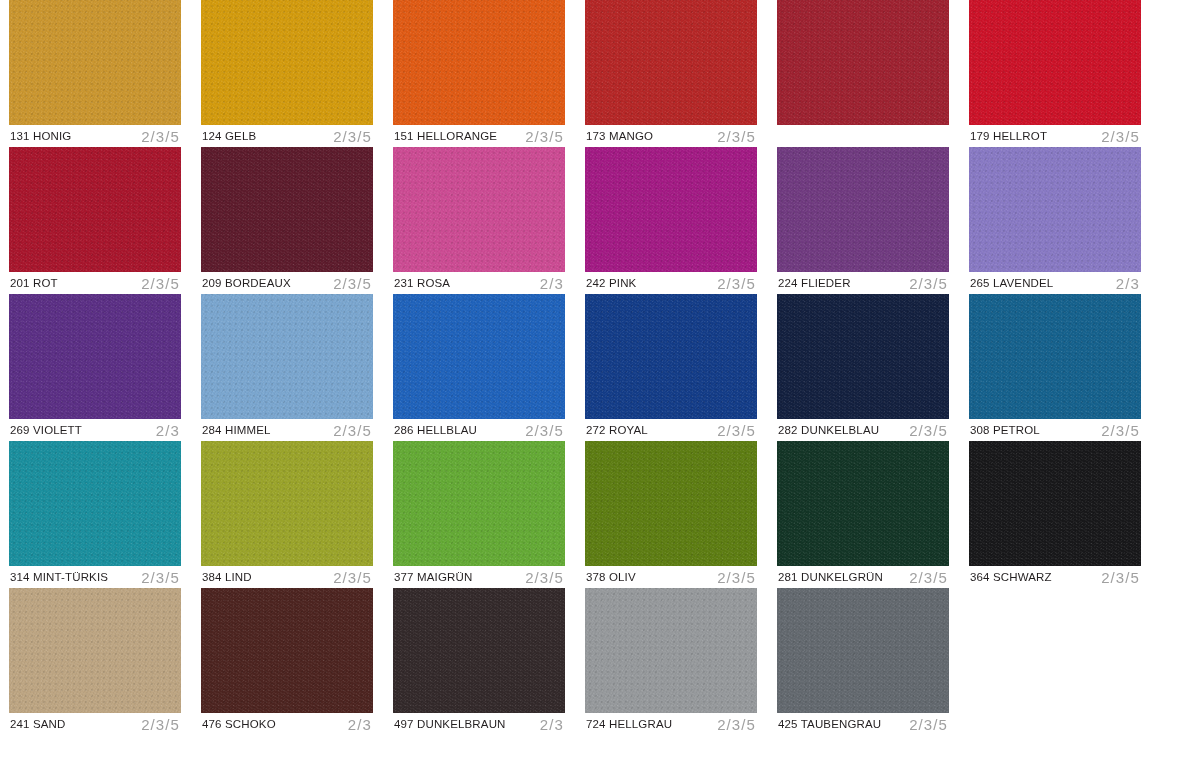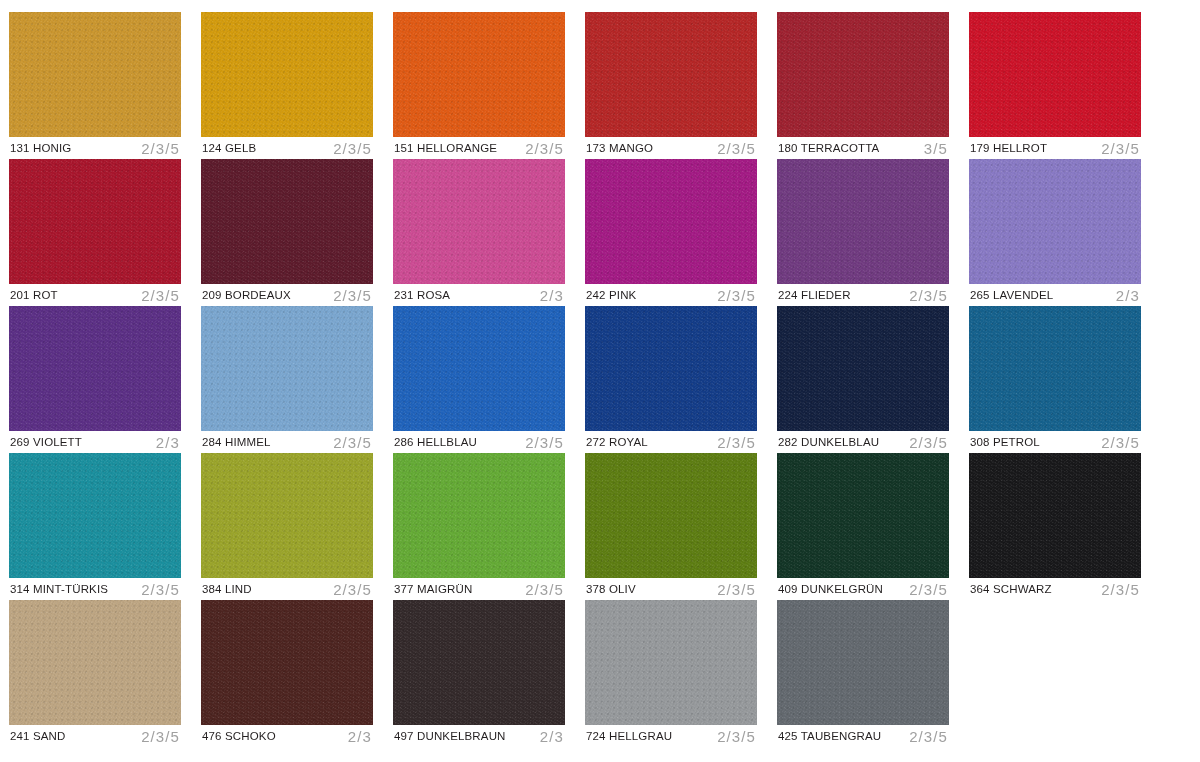--- a/index.html
+++ b/index.html
@@ -13,21 +13,21 @@
     height: 762px;
     overflow: hidden;
     font-family: "Liberation Sans", sans-serif;
     -webkit-font-smoothing: antialiased;
   }
 
   #chart {
     box-sizing: border-box;
     width: 1086px;
     height: 762px;
-    padding: 12px 9px 0 9px;
+    padding: 0 9px 0 9px;
     display: grid;
     grid-template-columns: repeat(6, 172px);
     grid-auto-rows: 147px;
     column-gap: 20px;
     row-gap: 0px;
   }
 
   .swatch-cell {
     width: 172px;
     height: 147px;
@@ -119,24 +119,20 @@
     </div>
     <div class="swatch-cell">
       <div class="swatch-chip" style="background-color: rgb(181, 38, 38);"></div>
       <div class="swatch-label">
         <span class="swatch-name">173 MANGO</span>
         <span class="swatch-thickness">2/3/5</span>
       </div>
     </div>
     <div class="swatch-cell">
       <div class="swatch-chip" style="background-color: rgb(158, 33, 48);"></div>
-      <div class="swatch-label">
-        <span class="swatch-name">180 TERRACOTTA</span>
-        <span class="swatch-thickness">3/5</span>
-      </div>
     </div>
     <div class="swatch-cell">
       <div class="swatch-chip" style="background-color: rgb(204, 18, 40);"></div>
       <div class="swatch-label">
         <span class="swatch-name">179 HELLROT</span>
         <span class="swatch-thickness">2/3/5</span>
       </div>
     </div>
     <div class="swatch-cell">
       <div class="swatch-chip" style="background-color: rgb(168, 21, 44);"></div>
@@ -246,21 +242,21 @@
     <div class="swatch-cell">
       <div class="swatch-chip" style="background-color: rgb(93, 125, 18);"></div>
       <div class="swatch-label">
         <span class="swatch-name">378 OLIV</span>
         <span class="swatch-thickness">2/3/5</span>
       </div>
     </div>
     <div class="swatch-cell">
       <div class="swatch-chip" style="background-color: rgb(19, 53, 38);"></div>
       <div class="swatch-label">
-        <span class="swatch-name">409 DUNKELGRÜN</span>
+        <span class="swatch-name">281 DUNKELGRÜN</span>
         <span class="swatch-thickness">2/3/5</span>
       </div>
     </div>
     <div class="swatch-cell">
       <div class="swatch-chip" style="background-color: rgb(24, 24, 26);"></div>
       <div class="swatch-label">
         <span class="swatch-name">364 SCHWARZ</span>
         <span class="swatch-thickness">2/3/5</span>
       </div>
     </div>

